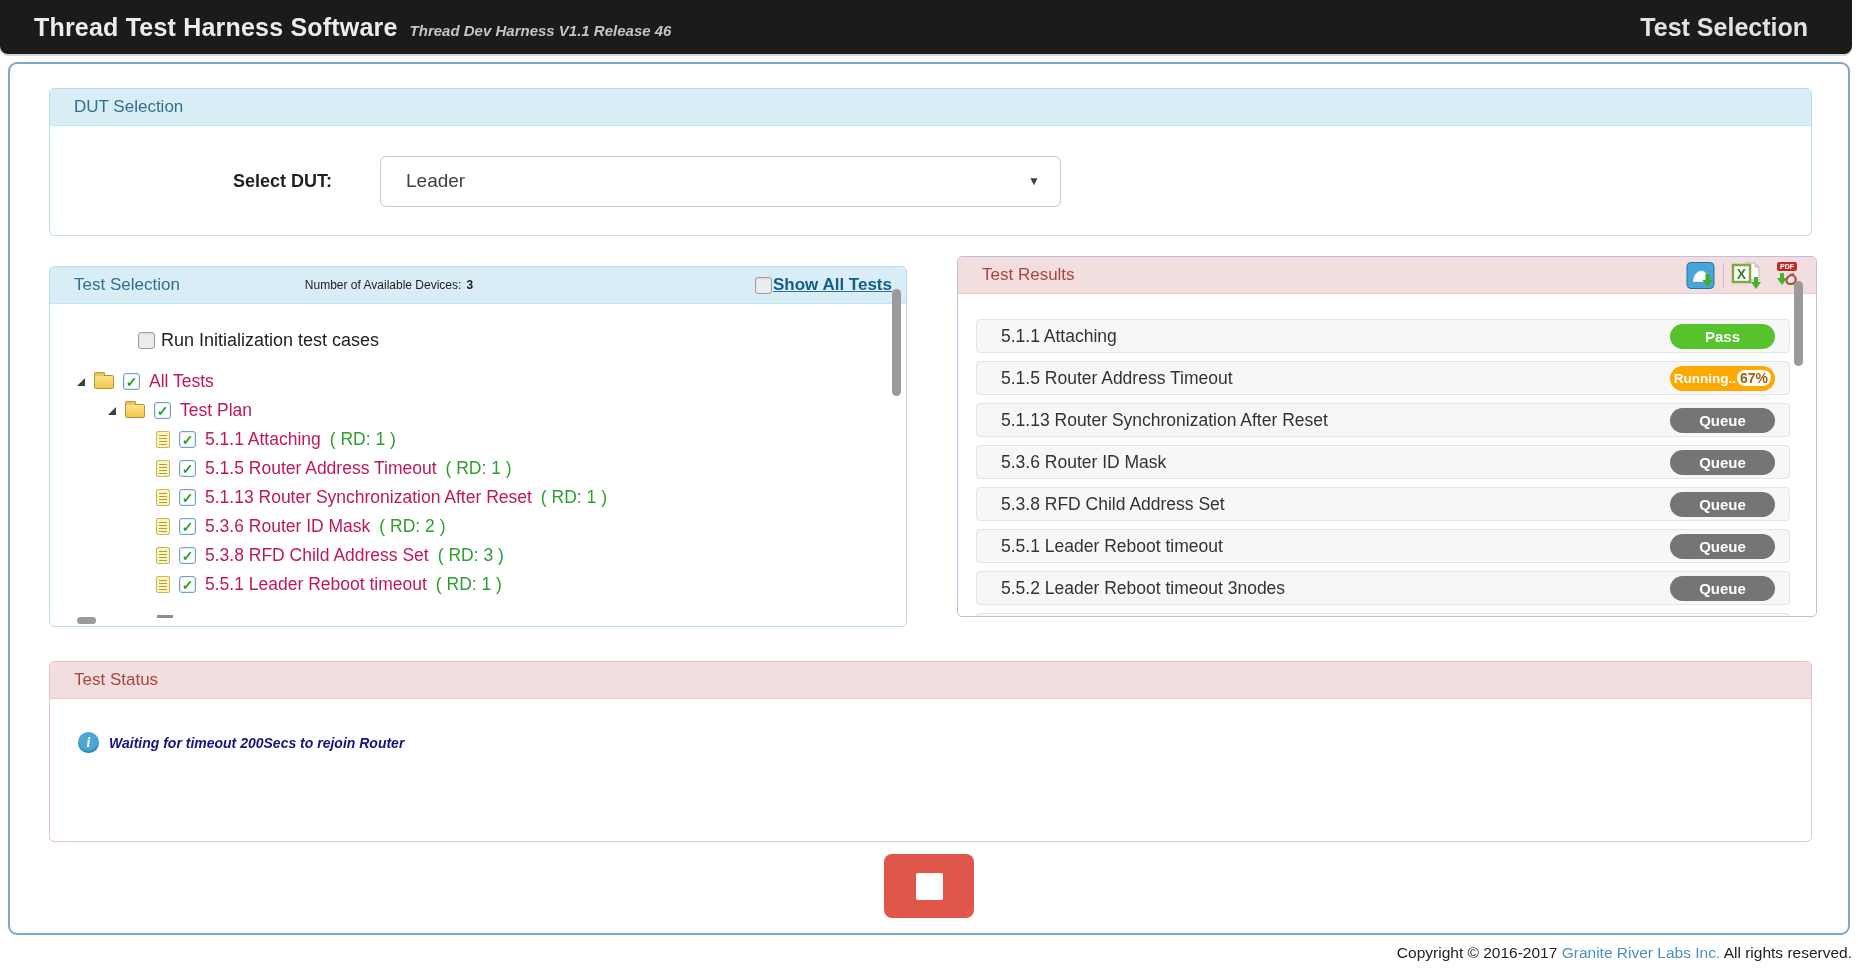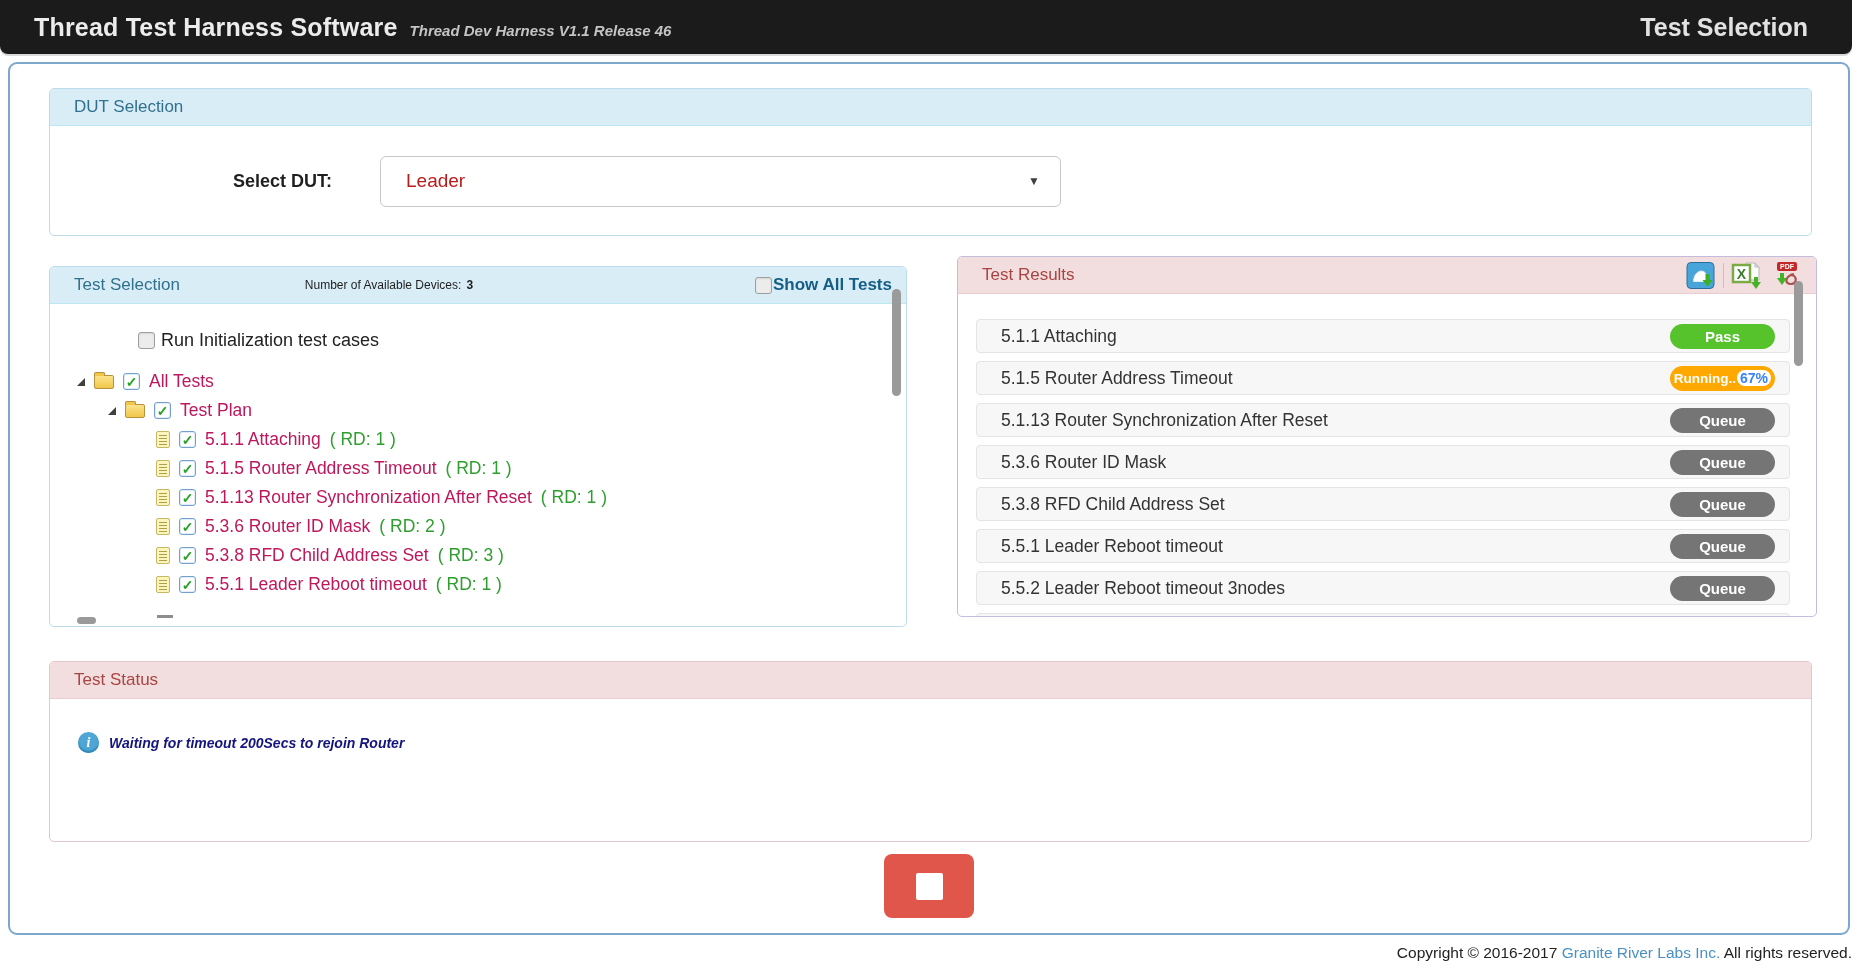--- a/index.html
+++ b/index.html
@@ -28,30 +28,30 @@
   .panel.danger > .panel-heading { background:#f2dede; border-bottom:1px solid #ebccd1; color:#a94442; }
   .panel.results { border-color:#c3bcdf; }
 
   
   .dut-panel { left:39px; top:24px; width:1763px; height:148px; }
   .dut-body { height:110px; display:flex; align-items:center; }
   .dut-label { width:282px; text-align:right; font-weight:bold; font-size:18px; color:#1f1f1f; }
   .dut-select { margin-left:48px; width:681px; height:51px; border:1px solid #c9c9c9;
     border-radius:6px; display:flex; align-items:center; padding:0 20px 0 25px;
     background:#fff; cursor:pointer; }
-  .dut-select-value { font-size:19px; color:#b91c1c; }
+  .dut-select-value { font-size:19px; color:#404040; }
   .select-caret { margin-left:auto; font-size:12px; color:#3f3f3f; }
 
   
   .selection-panel { left:39px; top:202px; width:858px; height:361px; }
   .selection-heading { display:flex; align-items:center; }
   .sel-title { color:#31708f; }
   .devices { margin-left:125px; color:#1e1e1e; font-size:12px; }
   .devices b { margin-left:5px; }
-  .show-all { margin-left:auto; display:flex; align-items:center; gap:1px; cursor:pointer; }
+  .show-all { margin-left:auto; display:flex; align-items:center; gap:1px; cursor:pointer;text-decoration:underline; }
   .show-all-label { color:#155e86; font-weight:bold; font-size:17px; }
   .sel-body { position:relative; height:322px; overflow:hidden; }
 
   .cb { width:17px; height:17px; border:1px solid #73a1cf; border-radius:3px; background:#fff;
     display:inline-flex; align-items:center; justify-content:center; flex:none;
     box-shadow:inset 0 0 0 1px #e2edf8; cursor:pointer; }
   .cb .tick { color:#27a327; font-weight:bold; font-size:14px; line-height:1; }
   .cb.unchecked { background:#ececec; border:1px solid #9e9e9e; box-shadow:inset 0 1px 2px #d7d7d7; }
 
   .init-row { display:flex; align-items:center; gap:6px; margin:26px 0 16px 88px; }
@@ -90,21 +90,21 @@
     padding:25px 26px 0 18px; display:flex; flex-direction:column; gap:8px; }
   .result-row { flex:none; height:34px; background:#f7f7f7; border:1px solid #e4e4e4;
     border-radius:4px; display:flex; align-items:center; justify-content:space-between;
     padding:0 14px 0 24px; cursor:pointer; }
   .result-name { font-size:17.5px; color:#333; }
   .badge { min-width:105px; height:25px; border-radius:13px; display:flex; align-items:center;
     justify-content:center; color:#fff; font-weight:bold; font-size:15px; padding:0 8px; }
   .badge.pass { background:#56c32c; }
   .badge.queue { background:#757575; }
   .badge.running { background:#ffa800; font-size:13.5px; padding:0 4px; }
-  .progress-pill { background:#fff; color:#3b82f6; border-radius:9px; padding:0 3px;
+  .progress-pill { background:#fff; color:#a16207; border-radius:9px; padding:0 3px;
     font-size:14px; margin-left:1px; font-weight:bold; }
   .res-vthumb { right:13px; top:24px; height:85px; }
 
   
   .status-panel { left:39px; top:597px; width:1763px; height:181px; }
   .status-body { padding:33px 0 0 28px; }
   .info-row { display:flex; align-items:center; gap:10px; }
   .info-icon { width:21px; height:21px; border-radius:50%; background:#4fa6d5; color:#fff;
     display:flex; align-items:center; justify-content:center; font-size:14px; font-weight:bold;
     font-family:"Liberation Serif", serif; font-style:italic; flex:none;

